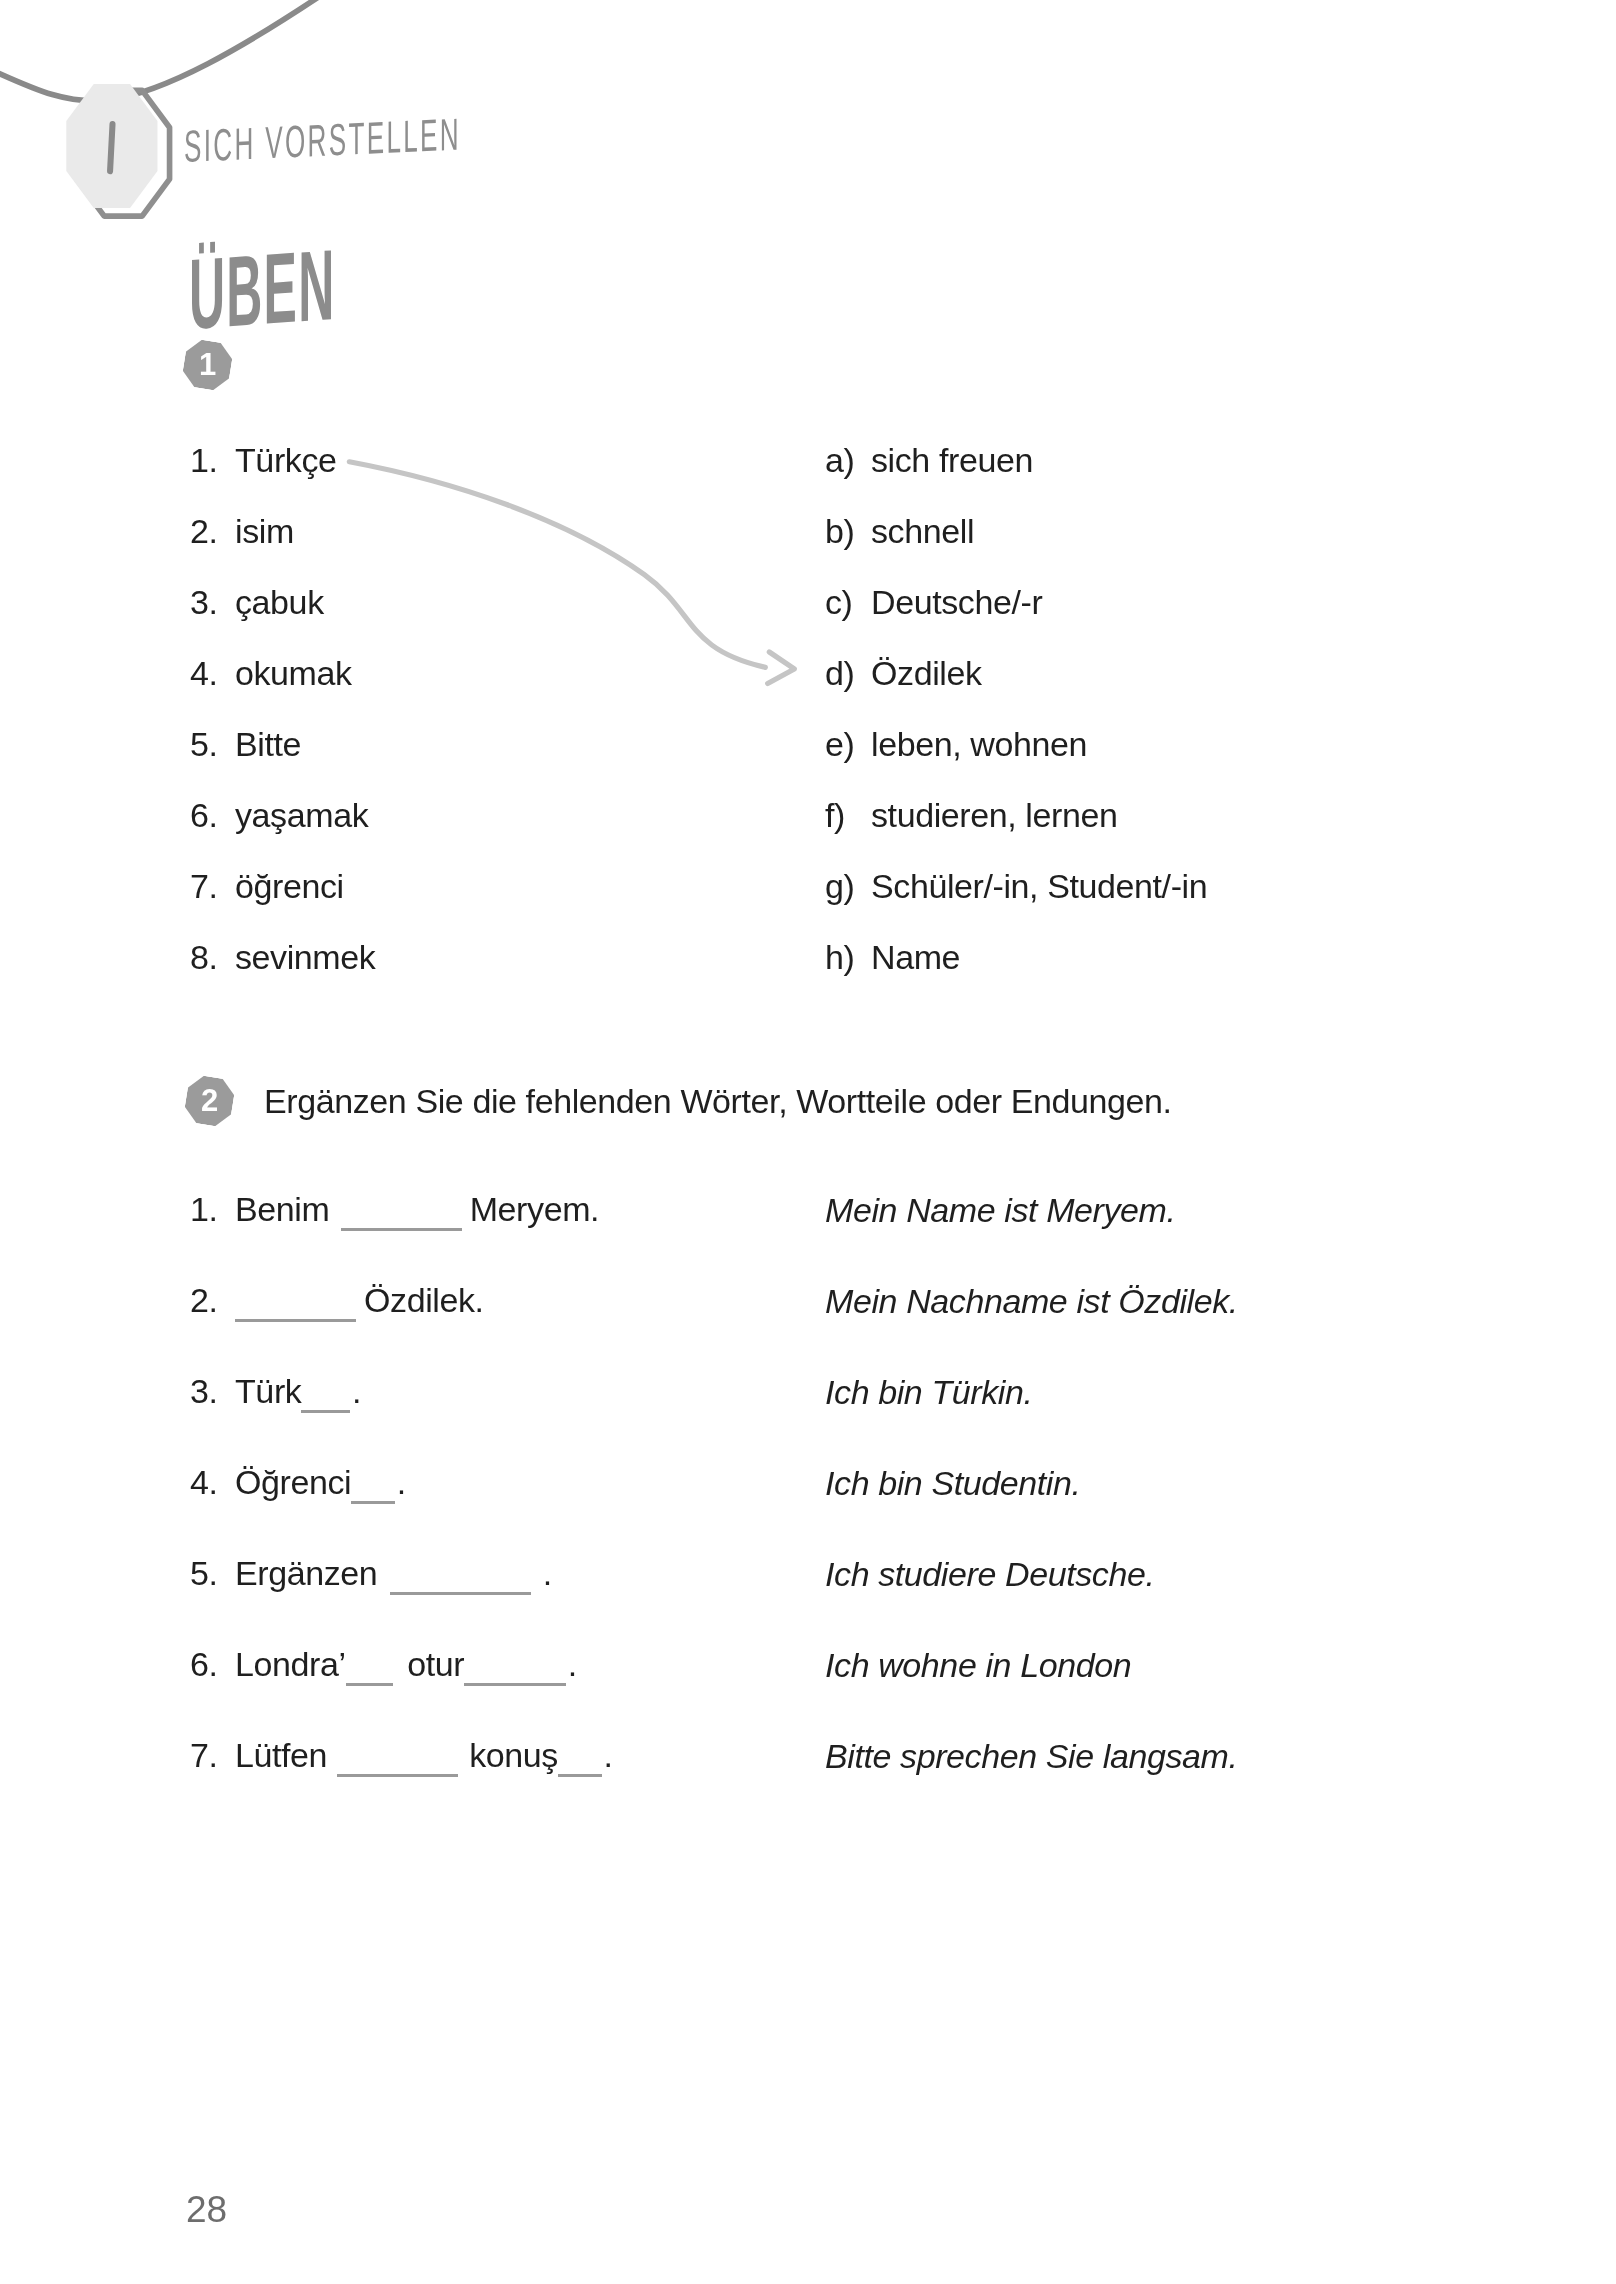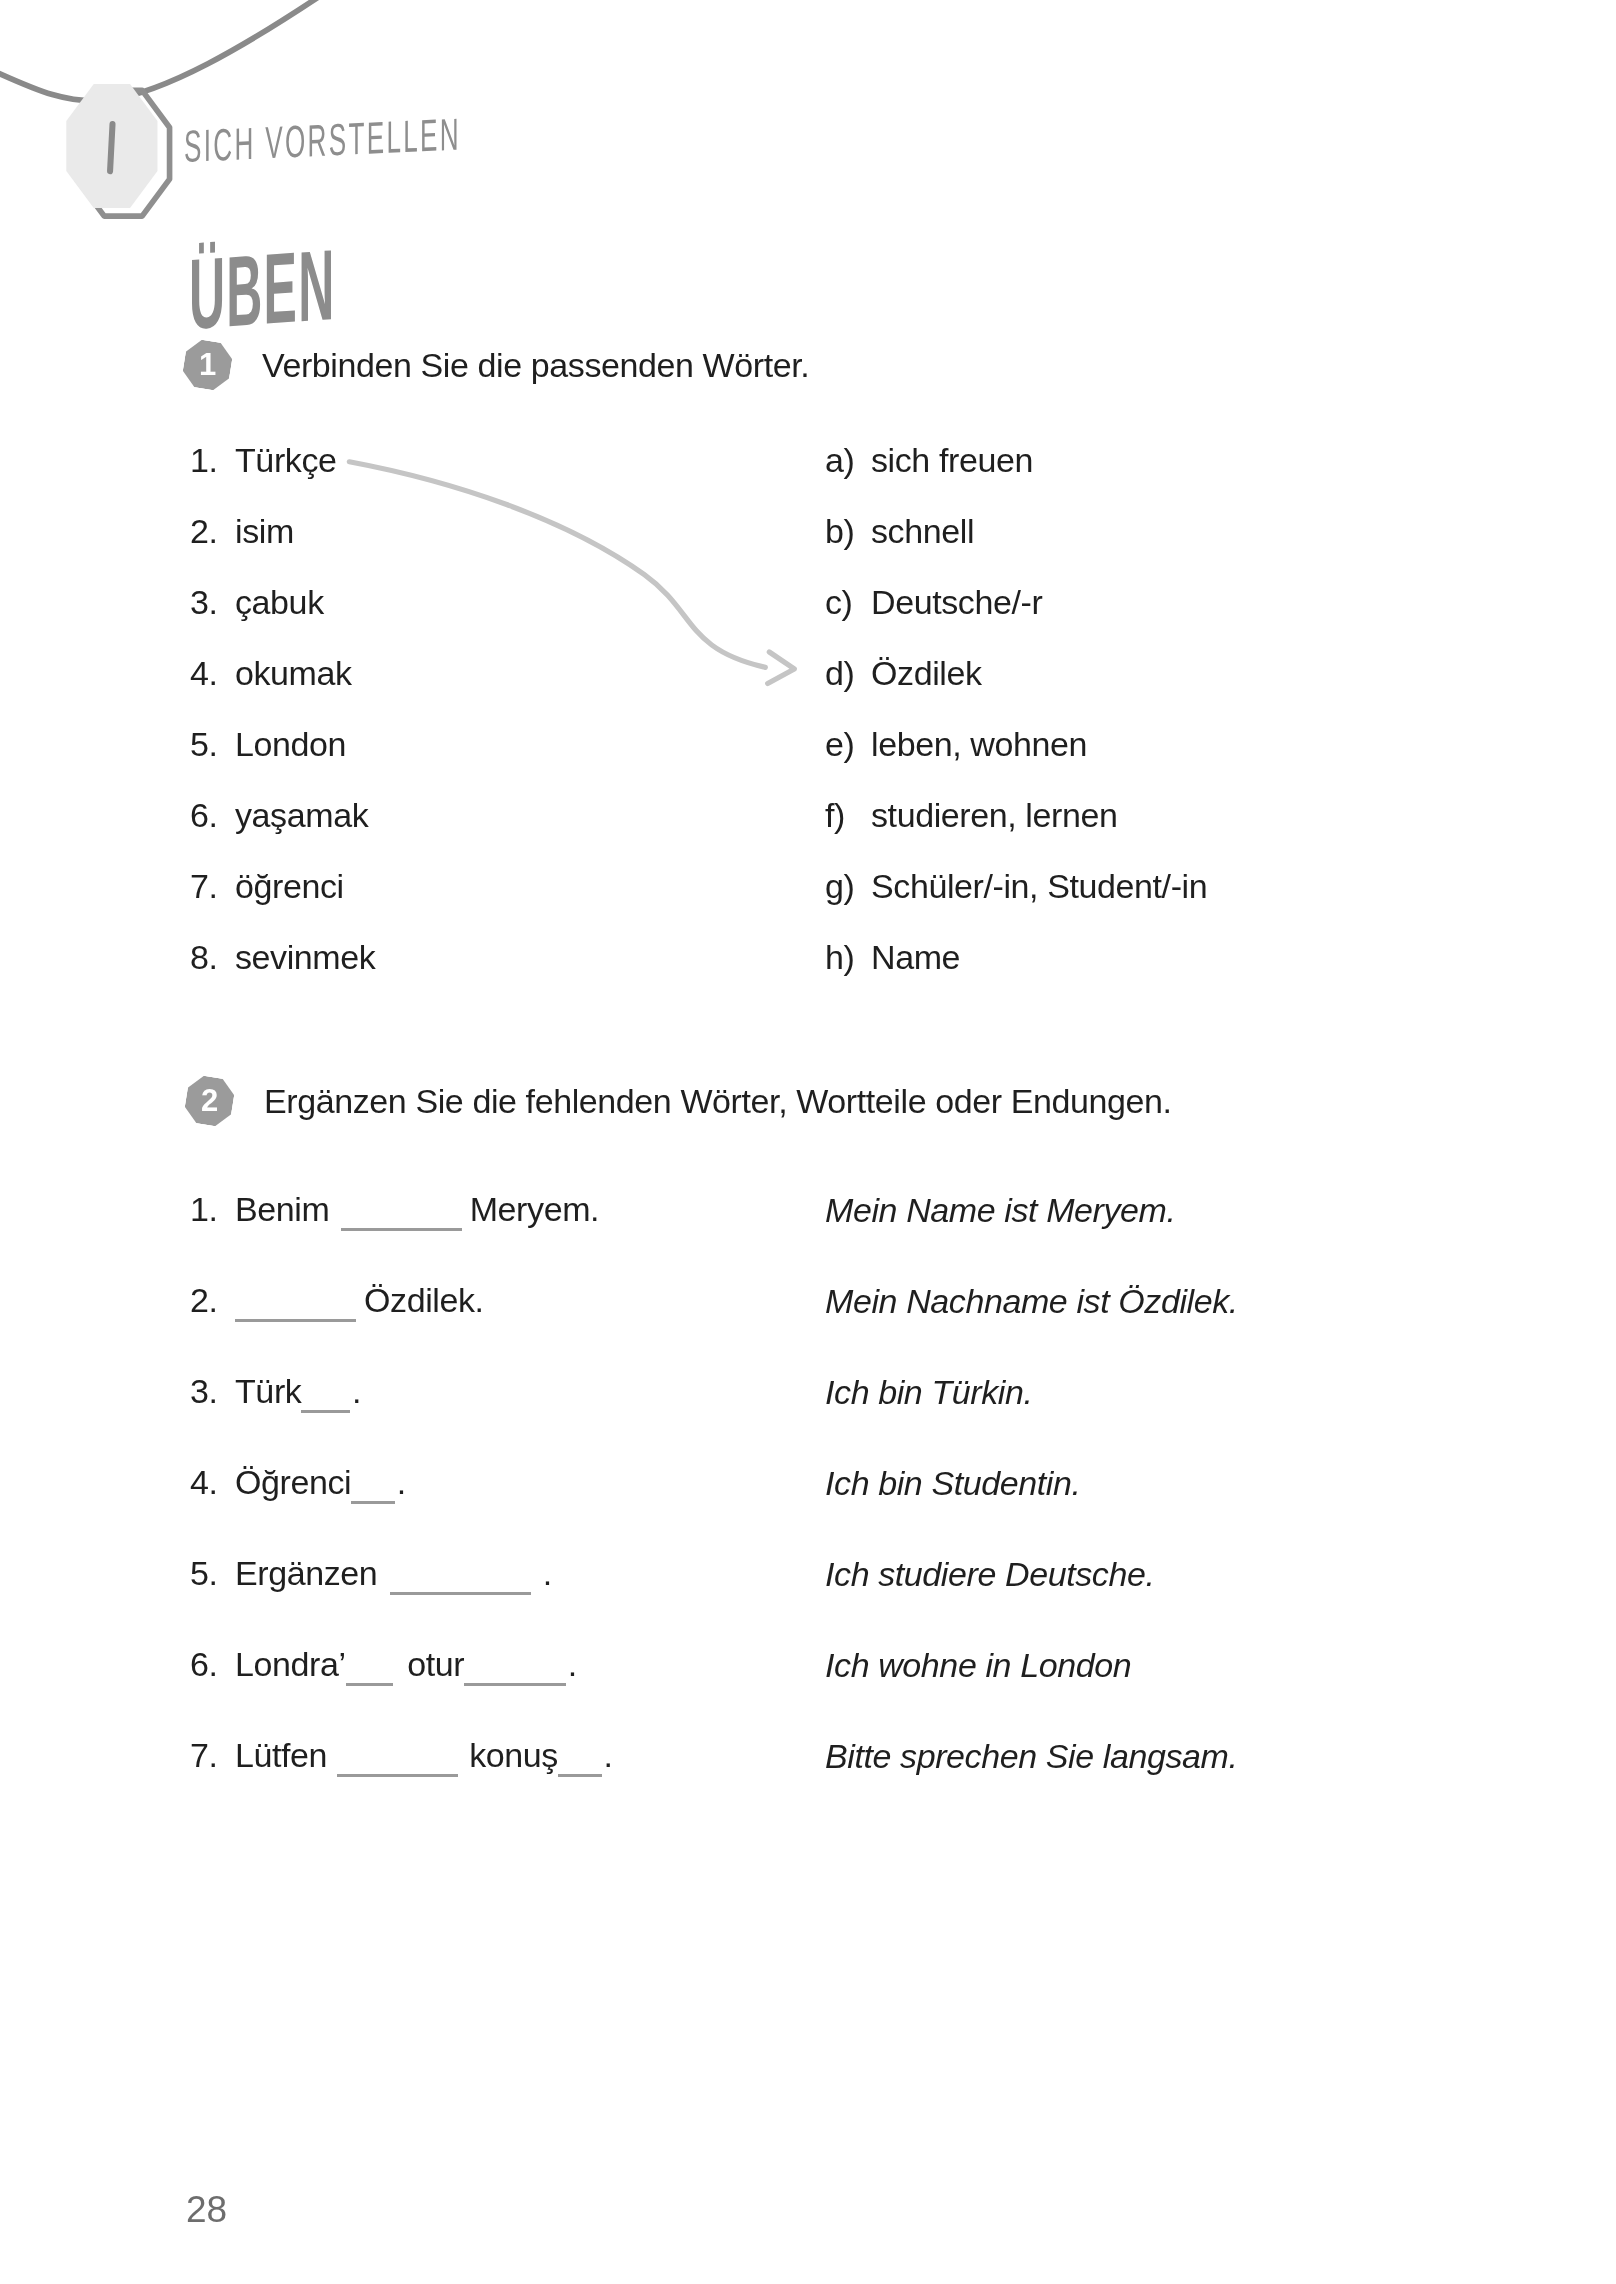--- a/index.html
+++ b/index.html
@@ -102,21 +102,20 @@
   </svg>
 
   <div class="abs chapter-title">SICH VORSTELLEN</div>
 
   <div class="abs section-title">ÜBEN</div>
 
   <div class="abs ex-header ex1-header">
     <div class="ex-badge">
       <span>1</span>
     </div>
-    <div class="ex-instruction">Verbinden Sie die passenden Wörter.</div>
   </div>
 
   <ul class="abs match-list match-left">
     <li>
         <span class="idx">1.</span>
         <span>Türkçe</span>
       </li>
     <li>
         <span class="idx">2.</span>
         <span>isim</span>
@@ -124,21 +123,21 @@
     <li>
         <span class="idx">3.</span>
         <span>çabuk</span>
       </li>
     <li>
         <span class="idx">4.</span>
         <span>okumak</span>
       </li>
     <li>
         <span class="idx">5.</span>
-        <span>London</span>
+        <span>Bitte</span>
       </li>
     <li>
         <span class="idx">6.</span>
         <span>yaşamak</span>
       </li>
     <li>
         <span class="idx">7.</span>
         <span>öğrenci</span>
       </li>
     <li>

